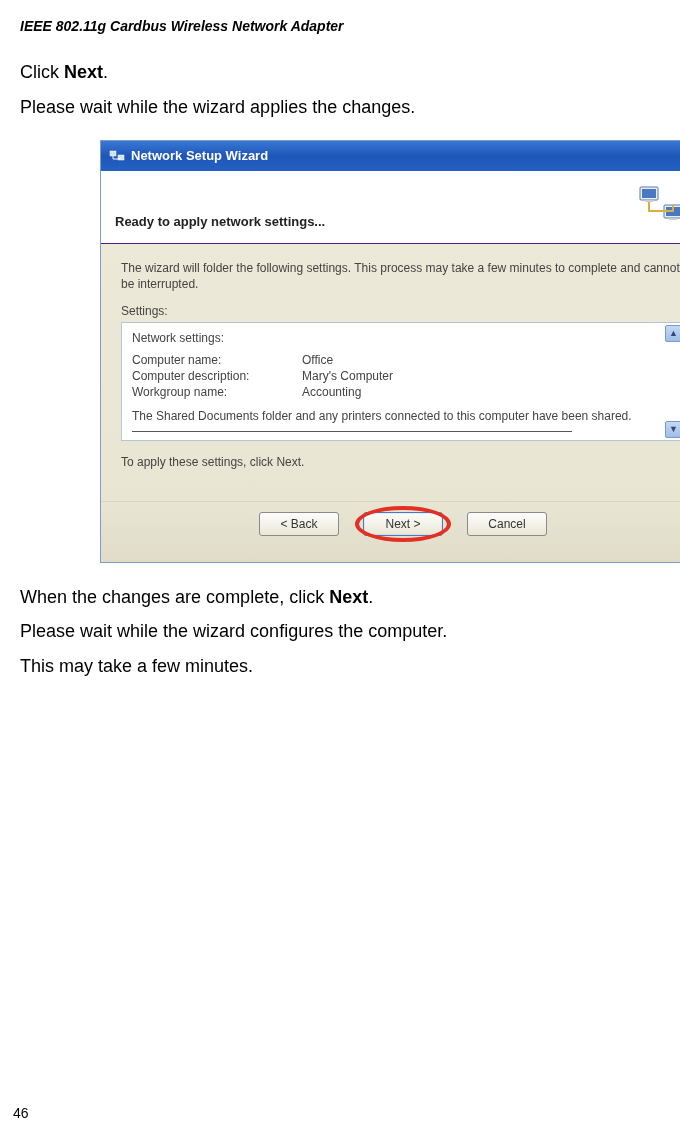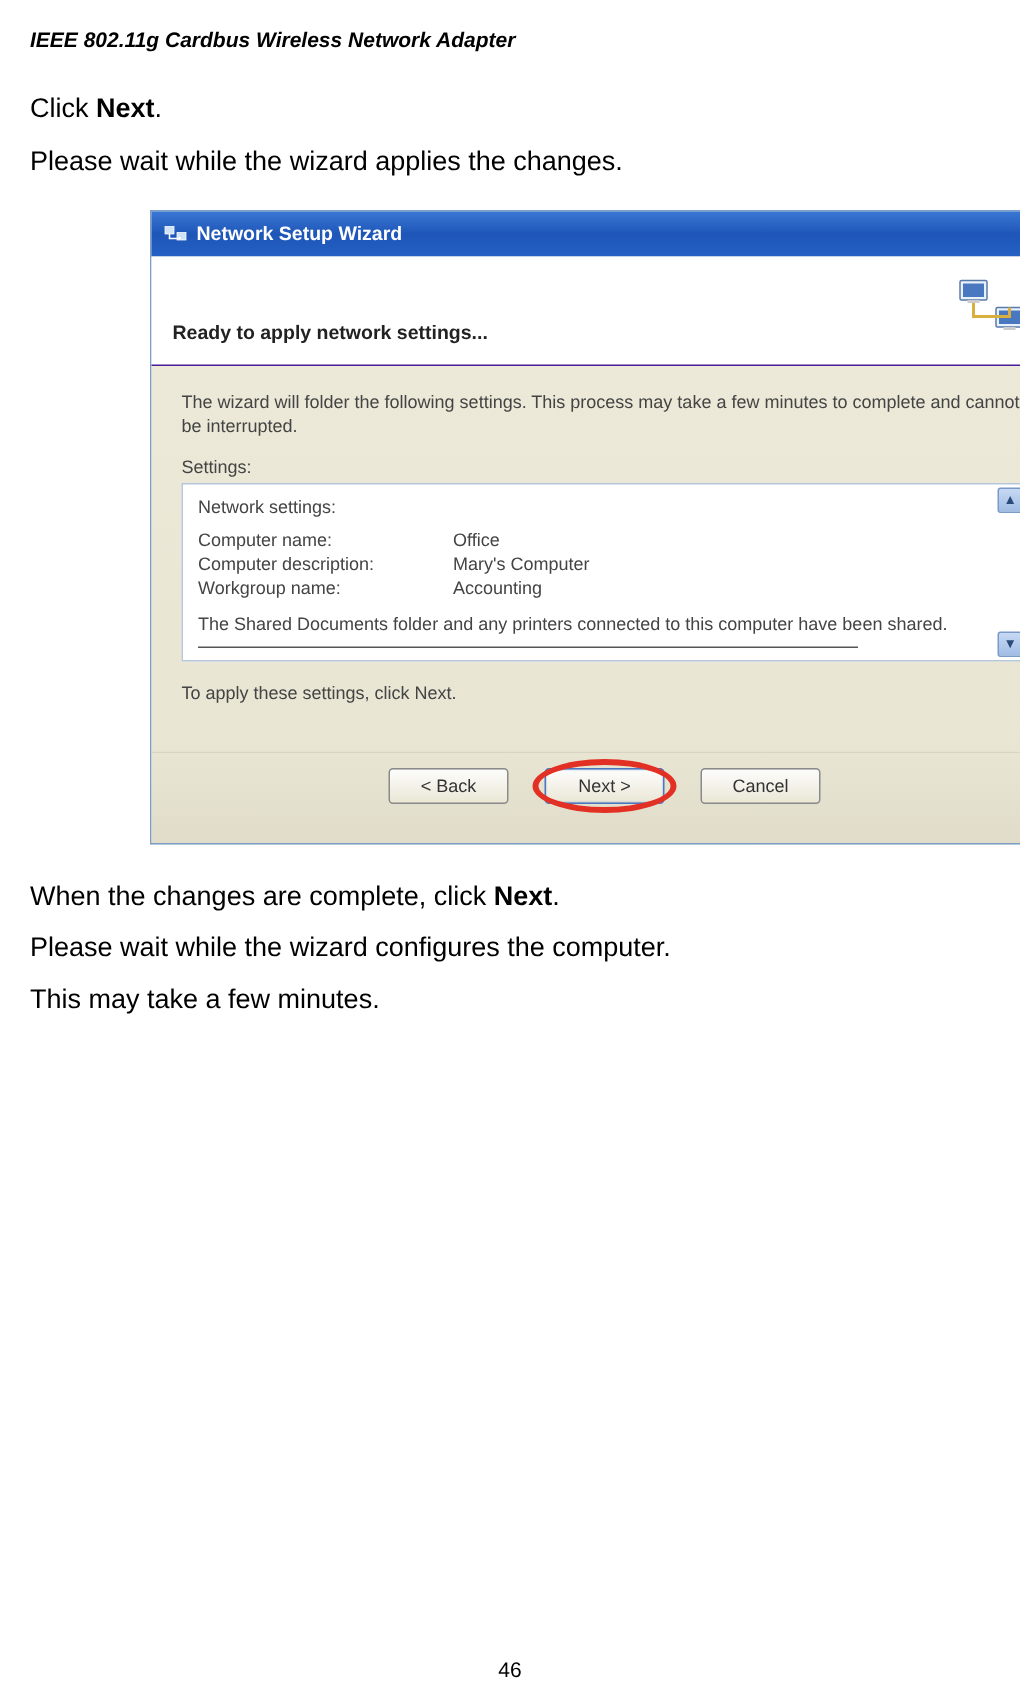--- a/index.html
+++ b/index.html
@@ -148,23 +148,22 @@
       left: -8px;
       width: 96px;
       height: 36px;
       border: 4px solid #e33024;
       border-radius: 50%;
       pointer-events: none;
     }
     .page-number {
       position: absolute;
       bottom: 16px;
-      left: 0;
+      left: 13px;
       right: 0;
-      text-align: center;
       font-size: 14px;
     }
     .wiz-btn-default {
       border: 1px solid #4a76c2;
       box-shadow: 0 0 1px #4a76c2 inset;
     }
   </style>
 </head>
 <body>
 

